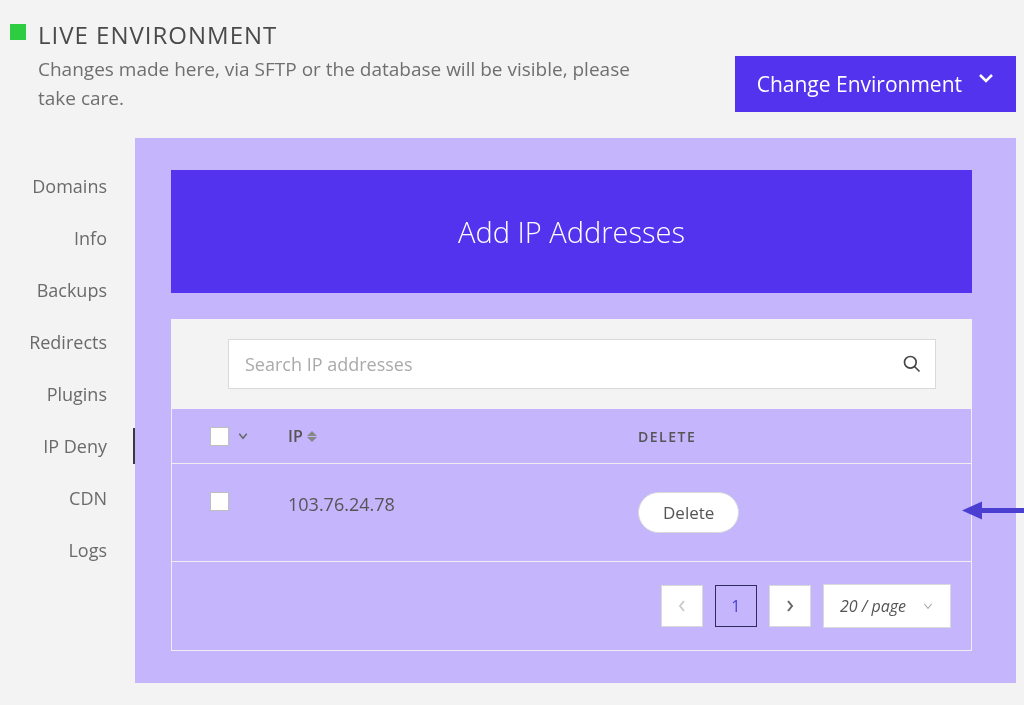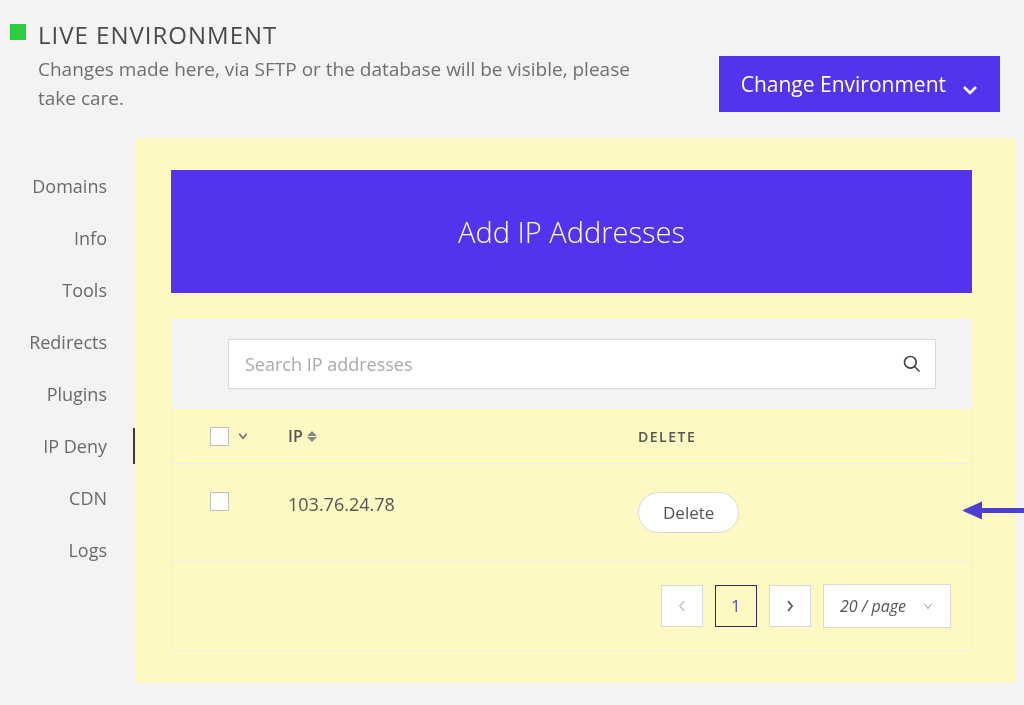--- a/index.html
+++ b/index.html
@@ -1,30 +1,30 @@
 <!DOCTYPE html>
 <html><head>
 <meta charset="utf-8">
 <style>
   * { box-sizing: border-box; margin: 0; padding: 0; font-family: -apple-system, "Segoe UI", "Open Sans", sans-serif; }
   body { background: #f3f3f3; width: 1024px; height: 705px; overflow: hidden; color: #333; }
-  .header { padding: 18px 24px 26px 10px; }
+  .header { padding: 18px 8px 26px 10px; }
   .env-row { display: flex; align-items: flex-start; }
   .env-square { width: 16px; height: 16px; background: #2ecc40; margin-right: 12px; margin-top: 6px; flex-shrink: 0; }
   .env-text-col { flex: 1; }
   .env-title { font-size: 24px; letter-spacing: 1px; color: #4a4a4a; font-weight: 400; }
   .env-sub { font-size: 19px; color: #6f6f6f; line-height: 1.5; margin-top: 4px; max-width: 620px; }
-  .change-env { background: #5333ed; color: #fff; font-size: 21px; padding: 14px 22px; border: none; cursor: pointer; display: flex; align-items: flex-end; gap: 16px; margin-left: auto; align-self: flex-end; }
+  .change-env { background: #5333ed; color: #fff; font-size: 21px; padding: 14px 22px; border: none; cursor: pointer; display: flex; align-items: flex-start; gap: 16px; margin-left: auto; align-self: flex-end; }
   .change-env svg { width: 16px; height: 16px; stroke: #fff; stroke-width: 2.5; fill: none; }
   .body-wrap { display: flex; }
   .sidebar { width: 135px; padding-top: 22px; }
   .sidebar-item { font-size: 18px; color: #6a6a6a; text-align: right; padding: 14px 28px 14px 0; cursor: pointer; }
   .sidebar-item.active { position: relative; }
   .sidebar-item.active::after { content: ""; position: absolute; right: 0; top: 8px; bottom: 8px; width: 2px; background: #3a3a3a; }
-  .content { flex: 1; background: #fef9c3; padding: 32px 44px 32px 36px; margin-right: 8px; }
+  .content { flex: 1; background: #c4b5fd; padding: 32px 44px 32px 36px; margin-right: 8px; }
   .add-banner { background: #5333ed; color: #fff; text-align: center; padding: 42px 10px; font-size: 29px; font-weight: 300; margin-bottom: 26px; cursor: pointer; }
   .search-bar-wrap { background: #f3f3f3; padding: 20px 36px; }
   .search-input { position: relative; margin-left: 21px; }
   .search-input input { width: 100%; padding: 12px 46px 12px 16px; font-size: 18px; border: 1px solid #d9d9d9; background: #fff; color: #555; }
   .search-input input::placeholder { color: #aaa; }
   .search-icon { position: absolute; right: 14px; top: 50%; transform: translateY(-50%); width: 20px; height: 20px; stroke: #444; stroke-width: 2; fill: none; }
   .table { border: 1px solid #eee; border-top: none; }
   .thead { display: flex; align-items: center; padding: 16px 0 16px 38px; border-bottom: 1px solid #eee; }
   .th-check { width: 78px; display: flex; align-items: center; gap: 8px; }
   .checkbox { width: 19px; height: 19px; border: 1.5px solid #bfbfbf; background: #fff; cursor: pointer; }
@@ -68,21 +68,21 @@
           <polyline points="2,5 8,11 14,5"></polyline>
         </svg>
     </button>
   </div>
 </div>
 
 <div class="body-wrap">
   <div class="sidebar">
     <div class="sidebar-item"><span>Domains</span></div>
     <div class="sidebar-item"><span>Info</span></div>
-    <div class="sidebar-item"><span>Tools</span></div>
+    <div class="sidebar-item"><span>Backups</span></div>
     <div class="sidebar-item"><span>Redirects</span></div>
     <div class="sidebar-item"><span>Plugins</span></div>
     <div class="sidebar-item active"><span>IP Deny</span></div>
     <div class="sidebar-item"><span>CDN</span></div>
     <div class="sidebar-item"><span>Logs</span></div>
   </div>
 
   <div class="content">
     <div class="add-banner">
       <span>Add IP Addresses</span>

